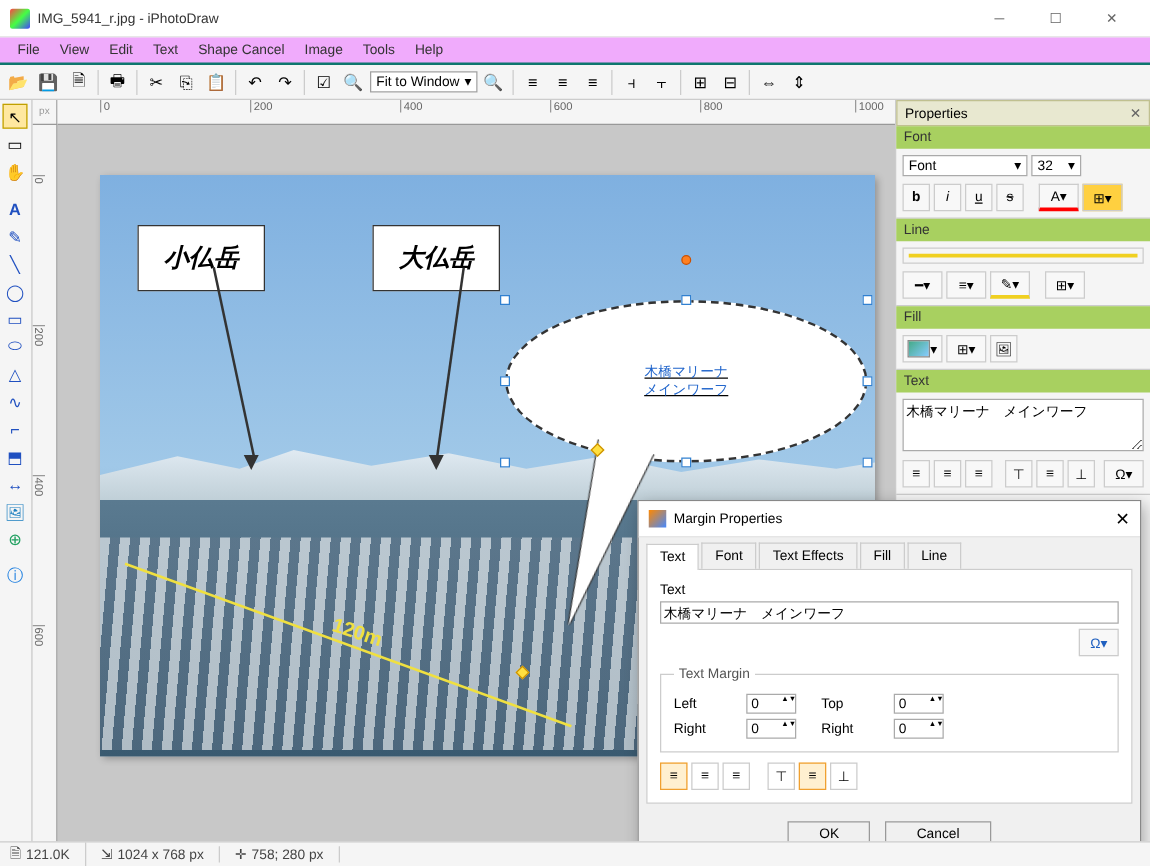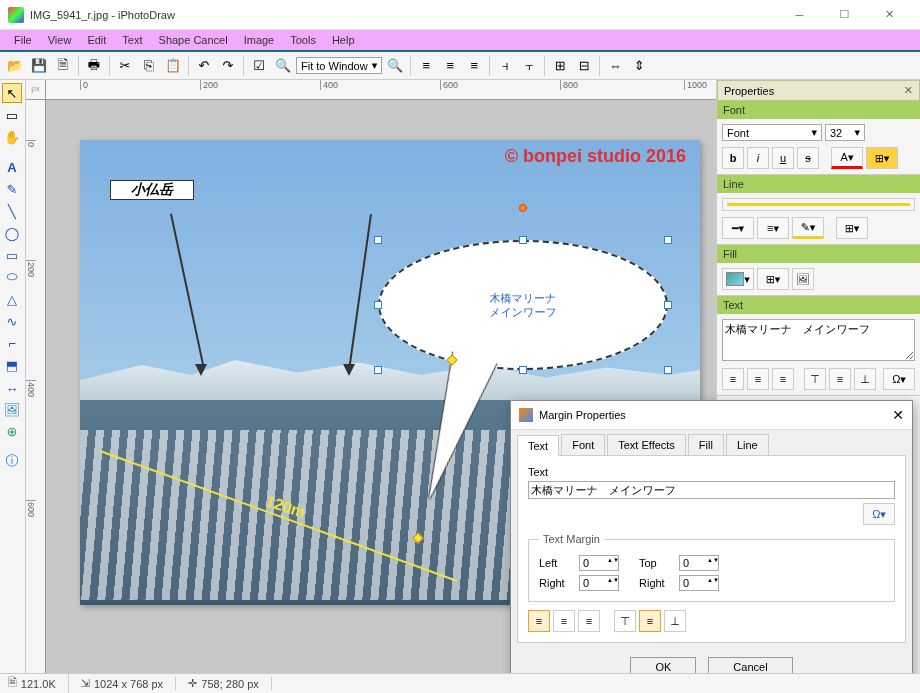--- a/index.html
+++ b/index.html
@@ -33,24 +33,24 @@
 .ruler-h span { position: absolute; border-left: 1px solid #999; padding-left: 2px; font-size: 9px; }
 .ruler-v { position: absolute; top: 20px; left: 0; bottom: 0; width: 20px; background: #f5f5f5; border-right: 1px solid #999; color: #666; }
 .ruler-v span { position: absolute; border-top: 1px solid #999; padding-top: 1px; font-size: 9px; writing-mode: vertical-lr; }
 .ruler-corner { position: absolute; top: 0; left: 0; width: 20px; height: 20px; background: #f5f5f5; border-right: 1px solid #999; border-bottom: 1px solid #999; font-size: 8px; text-align: center; color: #999; padding-top: 4px; }
 .canvas { position: absolute; top: 60px; left: 54px; width: 620px; height: 465px; background: linear-gradient(to bottom, #7fb0e0 0%, #a0c8e8 50%, #6090b0 100%); box-shadow: 2px 2px 6px rgba(0,0,0,.3); }
 
 .mountains { position: absolute; top: 210px; left: 0; right: 0; height: 50px; background: linear-gradient(to bottom, #e8f0f8, #c0d0d8); clip-path: polygon(0 60%, 10% 30%, 18% 50%, 25% 20%, 35% 45%, 45% 25%, 55% 50%, 65% 30%, 75% 55%, 85% 35%, 95% 50%, 100% 40%, 100% 100%, 0 100%); }
 .water { position: absolute; top: 260px; left: 0; right: 0; bottom: 0; background: linear-gradient(to bottom, #5a7a90, #3a5a70); }
 .boats { position: absolute; top: 290px; left: 0; right: 0; height: 170px; background: repeating-linear-gradient(95deg, rgba(255,255,255,.7) 0 8px, rgba(100,120,140,.5) 8px 16px); opacity: .85; }
 
-.label-box { position: absolute; background: #fff; border: 1px solid #333; padding: 0 20px; font-family: serif; font-style: italic; font-size: 14px; font-weight: bold; }
+.label-box { position: absolute; background: #fff; border: 1px solid #333; padding: 12px 20px; font-family: serif; font-style: italic; font-size: 20px; font-weight: bold; }
 .arrow-line { position: absolute; background: #333; transform-origin: top left; }
 .arrow-head { position: absolute; width: 0; height: 0; border: 6px solid transparent; border-top: 12px solid #333; }
-.callout { position: absolute; top: 100px; left: 298px; width: 290px; height: 130px; }
+.callout { position: absolute; top: 100px; left: 324px; width: 290px; height: 130px; text-decoration: underline; }
 .callout-ellipse { width: 100%; height: 100%; background: #fff; border: 2px dashed #333; border-radius: 50%; display: flex; align-items: center; justify-content: center; font-size: 22px; color: #2266cc; text-align: center; line-height: 1.3; }
 .callout-tail { position: absolute; top: 115px; left: 55px; width: 0; height: 0; border-left: 15px solid transparent; border-right: 30px solid transparent; border-top: 150px solid #fff; transform: rotate(15deg); filter: drop-shadow(-1px 0 0 #333) drop-shadow(1px 0 0 #333); }
 .sel-handle { position: absolute; width: 8px; height: 8px; background: #fff; border: 1px solid #3080d0; }
 .sel-handle.rot { border-radius: 50%; background: #ff8020; border-color: #cc5000; }
 .copyright { position: absolute; top: 6px; right: 14px; color: #e03030; font-size: 18px; font-weight: bold; }
 .dim-line { position: absolute; border-top: 2px solid #f0e040; }
 .dim-text { position: absolute; color: #f0e040; font-size: 16px; font-weight: bold; transform: rotate(18deg); }
 
 
 .prop-panel { width: 204px; background: #f5f5f5; border-left: 1px solid #ccc; display: flex; flex-direction: column; }
@@ -68,21 +68,21 @@
 
 
 .dialog { position: absolute; top: 400px; left: 510px; width: 403px; background: #f0f0f0; border: 1px solid #888; box-shadow: 3px 3px 12px rgba(0,0,0,.3); }
 .dialog-title { background: #fff; padding: 6px 8px; display: flex; align-items: center; border-bottom: 1px solid #ddd; }
 .dialog-title .icon { width: 14px; height: 14px; background: linear-gradient(135deg,#f80,#48f); margin-right: 6px; }
 .dialog-title .x { margin-left: auto; font-size: 14px; cursor: pointer; }
 .tabs { display: flex; padding: 4px 6px 0; gap: 0; }
 .tab { padding: 4px 10px; border: 1px solid #ccc; border-bottom: none; background: #f0f0f0; cursor: pointer; margin-right: 2px; }
 .tab.active { background: #fff; position: relative; top: 1px; }
 .tab-body { background: #fff; margin: 0 6px 6px; border: 1px solid #ccc; padding: 10px; }
-.form-row { display: flex; align-items: center; gap: 6px; margin: 4px 0; }
+.form-row { display: flex; align-items: center; gap: 24px; margin: 4px 0; }
 .form-row label { min-width: 34px; }
 .spinner { width: 40px; border: 1px solid #aaa; padding: 1px 3px; display: flex; }
 .spinner input { border: none; width: 24px; outline: none; }
 .spinner .spins { display: flex; flex-direction: column; font-size: 6px; margin-left: auto; }
 .dlg-btns { display: flex; justify-content: center; gap: 12px; padding: 8px; }
 .dlg-btn { padding: 3px 24px; border: 1px solid #999; background: #f0f0f0; cursor: pointer; }
 .align-btn { width: 22px; height: 22px; border: 1px solid #ccc; background: #fff; display: inline-flex; align-items: center; justify-content: center; cursor: pointer; }
 .align-btn.sel { border-color: #f0a030; background: #fff0d0; }
 fieldset { border: 1px solid #ccc; padding: 6px 10px; margin: 8px 0; }
 legend { padding: 0 4px; color: #555; }
@@ -187,23 +187,23 @@
       <span style="top:40px">0</span>
       <span style="top:160px">200</span>
       <span style="top:280px">400</span>
       <span style="top:400px">600</span>
     </div>
 
     <div class="canvas">
       <div class="mountains"></div>
       <div class="water"></div>
       <div class="boats"></div>
-      <div class="copyright">© bonpei studio 2016</div>
 
       <div class="label-box" style="top:40px;left:30px">小仏岳</div>
+      <div class="label-box" style="top:40px;left:218px">大仏岳</div>
 
       <div class="arrow-line" style="top:74px;left:90px;width:2px;height:158px;transform:rotate(-12deg)"></div>
       <div class="arrow-head" style="top:224px;left:115px"></div>
       <div class="arrow-line" style="top:74px;left:290px;width:2px;height:158px;transform:rotate(8deg)"></div>
       <div class="arrow-head" style="top:224px;left:263px"></div>
 
       <div class="callout">
         <div class="callout-tail"></div>
         <div class="callout-ellipse">
             <span style="white-space:pre-line">木橋マリーナ

